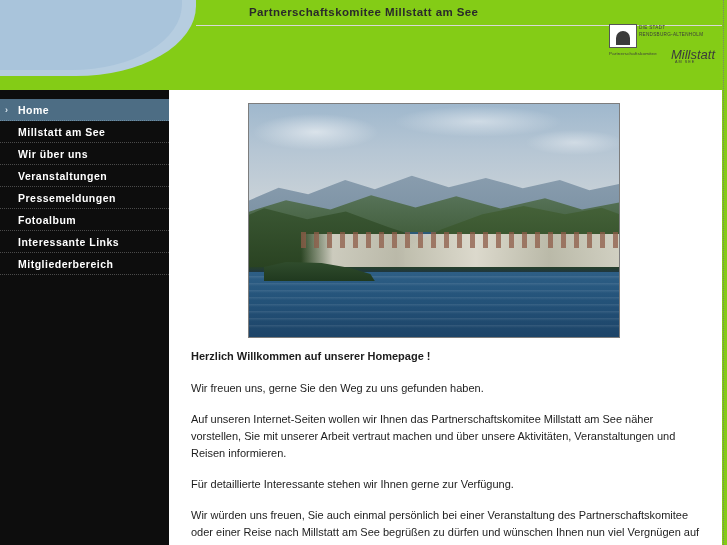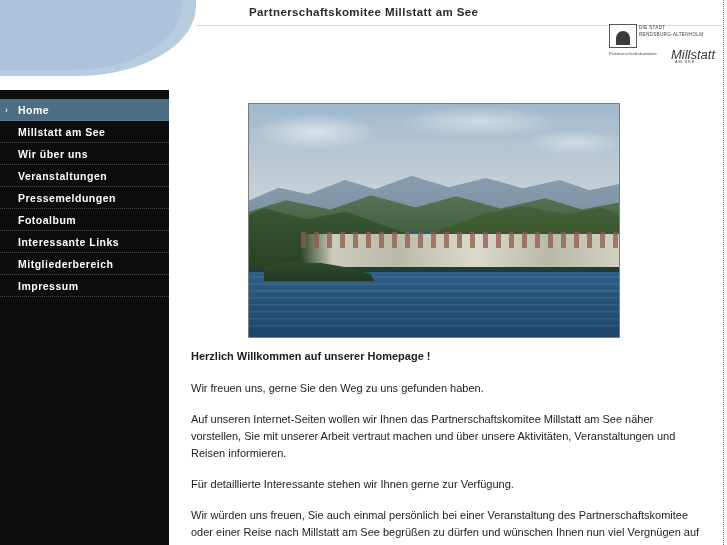--- a/index.html
+++ b/index.html
@@ -16,21 +16,21 @@
     position: relative;
   }
 
   
   #page {
     position: absolute;
     left: 0;
     top: 0;
     width: 727px;
     height: 545px;
-    background: #ffffff;
+    background: #84cc16;
     overflow: hidden;
   }
 
   
   .right-rule {
     position: absolute;
     right: 2px;
     top: 0;
     width: 1px;
     height: 545px;
@@ -214,25 +214,24 @@
     width: 169px;
     height: 124px;
     background: #0d0d0d;
   }
 
   
   .content {
     position: absolute;
     left: 169px;
     top: 90px;
-    width: 451px;
+    width: 553px;
     height: 455px;
     background: #ffffff;
     color: #1d1d1d;
-    border-radius: 9px;
   }
 
   .photo {
     position: absolute;
     left: 79px;
     top: 13px;
     width: 370px;
     height: 233px;
     border: 1px solid #7d7d7d;
     overflow: hidden;
@@ -338,21 +337,20 @@
   <div class="sidebar">
     <nav class="nav" id="nav">
         <div class="nav-item active"><span class="chev">›</span><span>Home</span></div>
         <div class="nav-item"><span>Millstatt am See</span></div>
         <div class="nav-item"><span>Wir über uns</span></div>
         <div class="nav-item"><span>Veranstaltungen</span></div>
         <div class="nav-item"><span>Pressemeldungen</span></div>
         <div class="nav-item"><span>Fotoalbum</span></div>
         <div class="nav-item"><span>Interessante Links</span></div>
         <div class="nav-item"><span>Mitgliederbereich</span></div>
-        <div class="nav-item"><span>Impressum</span></div>
       </nav>
     <div class="sidebar-fill"></div>
   </div>
 
   <div class="content">
     <div class="photo">
       <div class="ph-sky"></div>
       <div class="ph-clouds"></div>
       <div class="ph-mtn-far"></div>
       <div class="ph-mtn-mid"></div>

